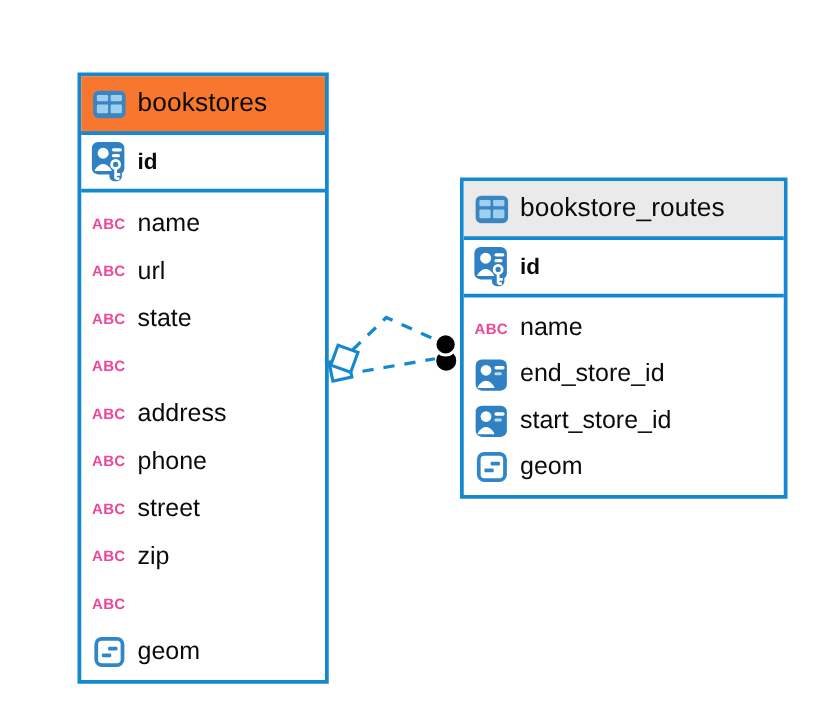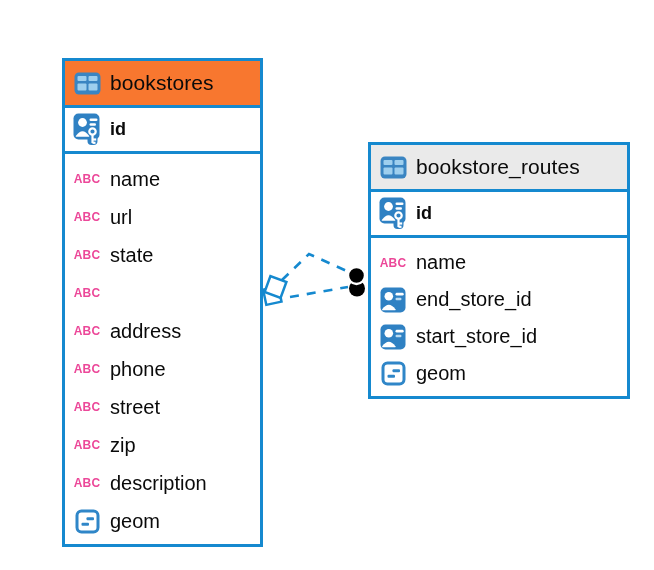--- a/index.html
+++ b/index.html
@@ -152,21 +152,20 @@
     <span class="icon-host">
             <span class="abc">ABC</span>
           </span>
     <span>zip</span>
   </div>
 
   <div class="col-row">
     <span class="icon-host">
             <span class="abc">ABC</span>
           </span>
-    <span>description</span>
   </div>
 
   <div class="col-row">
     <span class="icon-host">
             <svg width="25" height="25" viewBox="0 0 25 25">
               <rect x="2" y="2" width="21" height="21" rx="4.5" fill="#fff" stroke="#2F86C8" stroke-width="3"></rect>
               <rect x="11.5" y="8.3" width="7.5" height="3" rx="1" fill="#2F86C8"></rect>
               <rect x="6.5" y="13.7" width="7.5" height="3" rx="1" fill="#2F86C8"></rect>
             </svg>
           </span>

